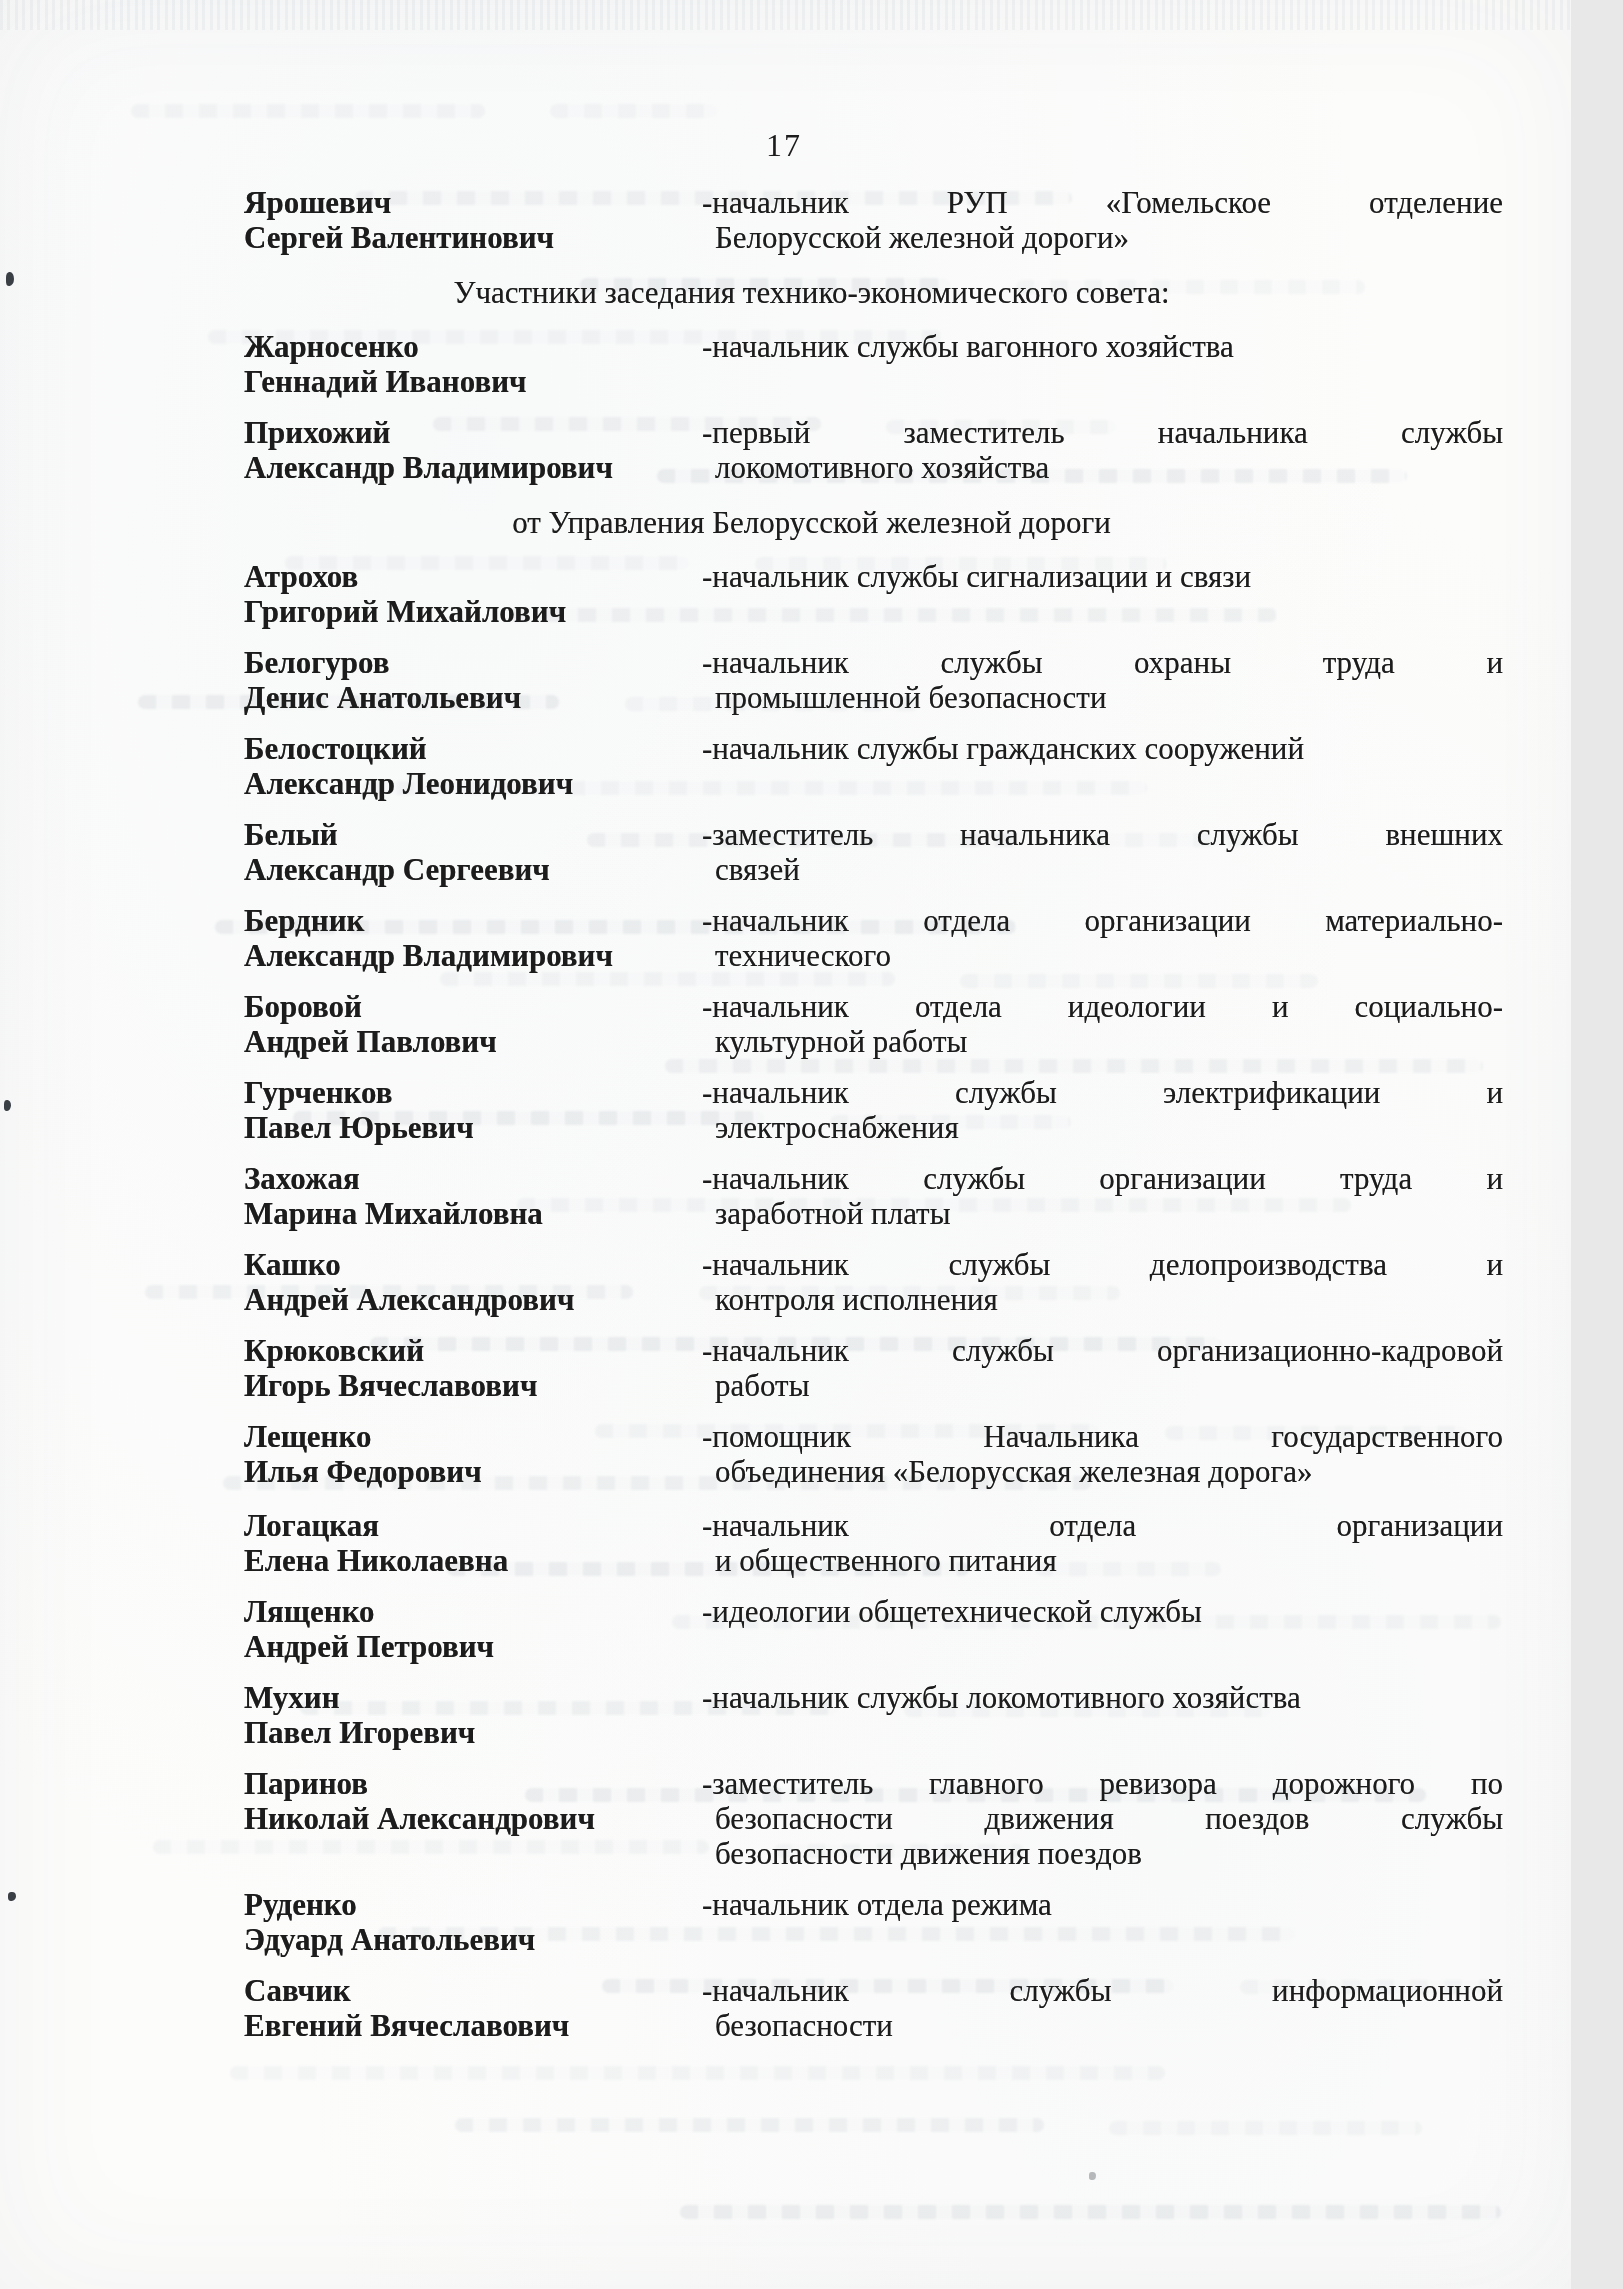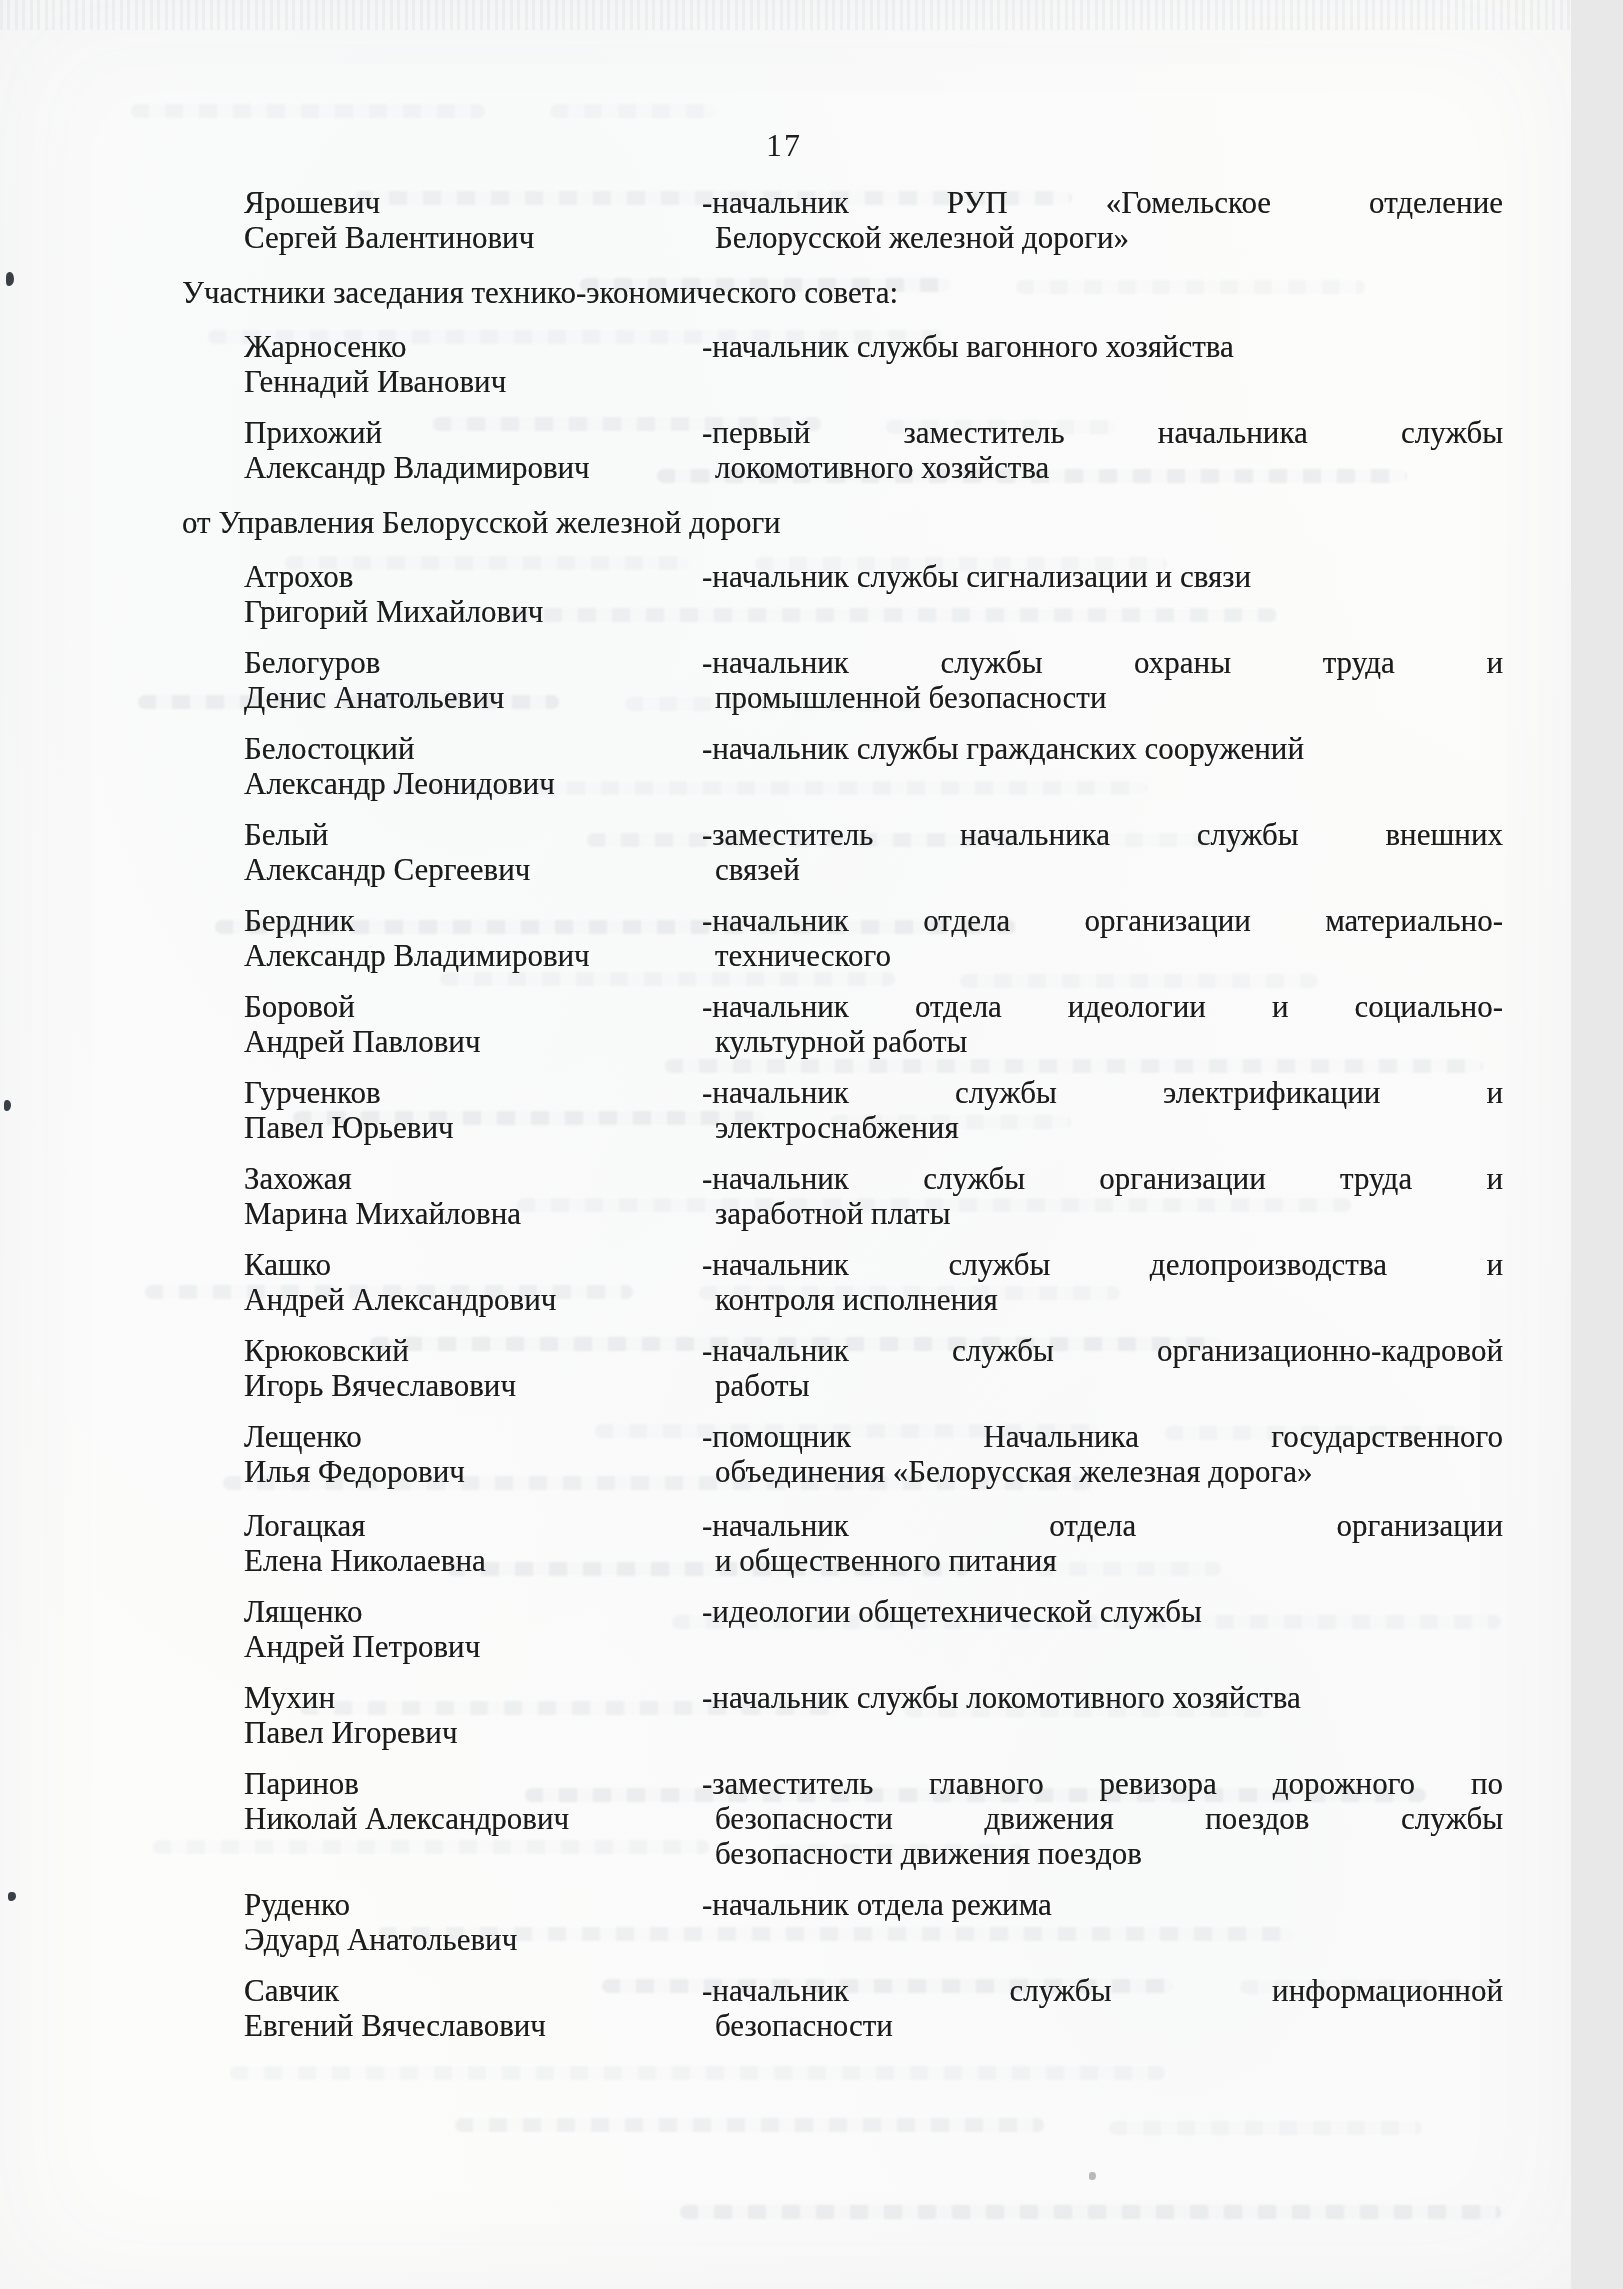--- a/index.html
+++ b/index.html
@@ -30,28 +30,28 @@
     position:absolute; top:127px; left:766px;
     font-size:32px; letter-spacing:1.9px;
   }
   .content{
     position:absolute; left:244px; top:185px; width:1259px;
     font-size:31px; line-height:35px;
     text-shadow:0 0 0.6px rgba(10,10,10,0.55);
   }
   .entry{display:flex; margin-bottom:16px;}
   .entry.xtra{margin-top:18.6px;}
-  .name{width:458px; flex:none;}
+  .name{width:458px; flex:none;font-weight:bold;}
   .name .line{display:block;}
   .pos{flex:1; padding-left:13px;}
   .pos-line{text-align:left;}
   .pos-line.fill{text-align:justify; text-align-last:justify;}
   .pos-line.first{text-indent:-13px;}
   .section-header{
-    text-align:left; margin:19.6px 0 19.6px;
+    text-align:center; margin:19.6px 0 19.6px;
     transform:translateX(-62px);
   }
 </style>
 </head>
 <body>
 
 <div class="page">
   <div class="top-noise"></div>
   <div class="ghost-layer">
       <div class="ghost-line" style="top: 104px; left: 131px; width: 354px; opacity: 0.45;"></div>

